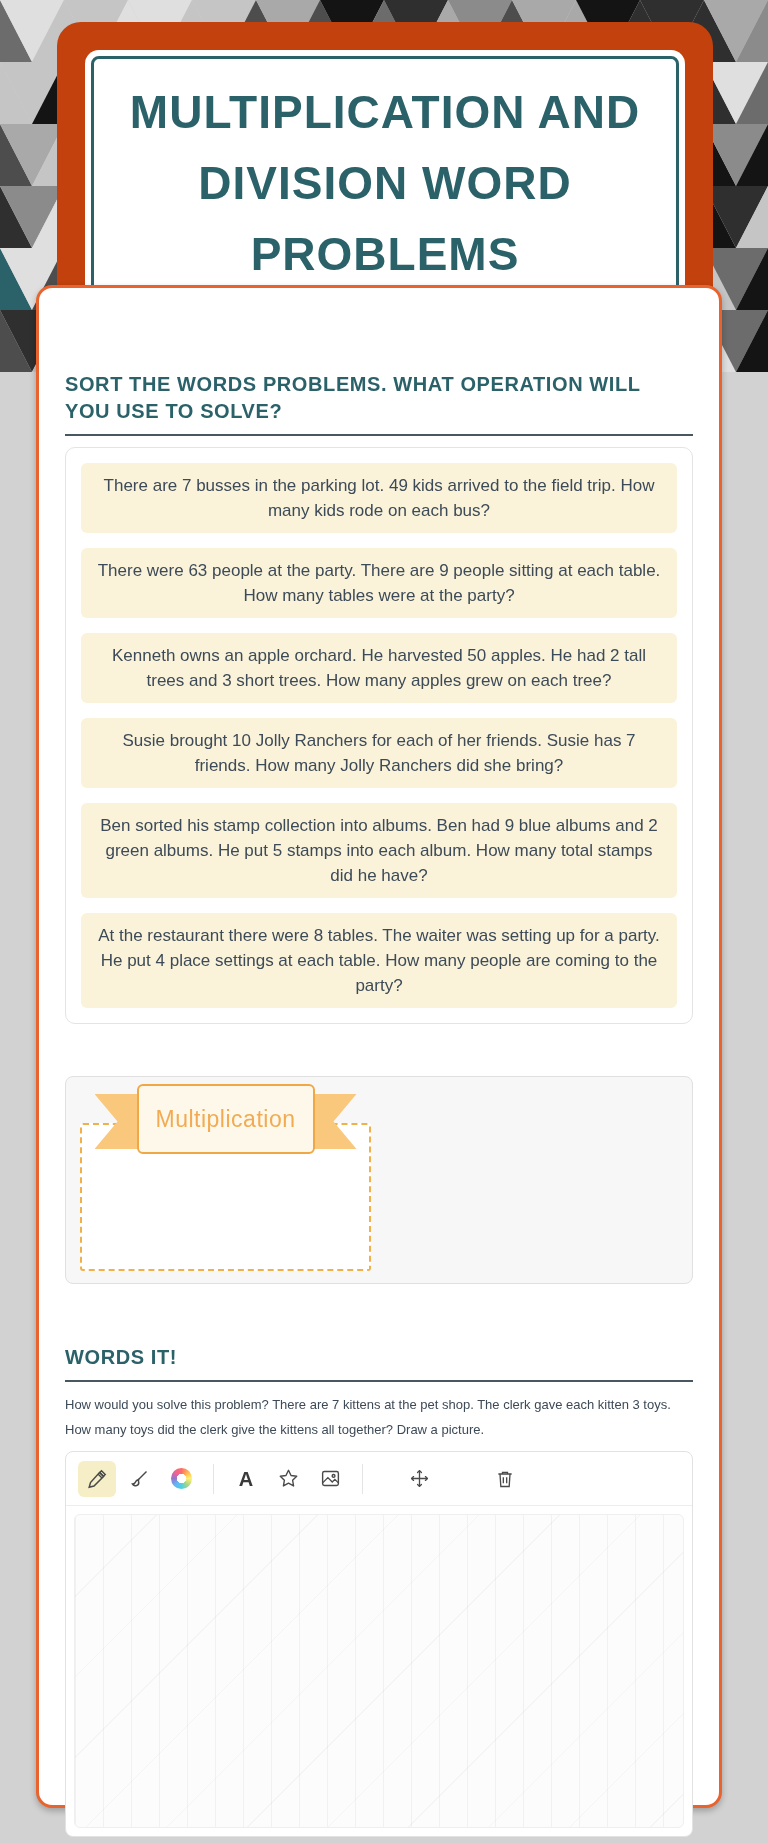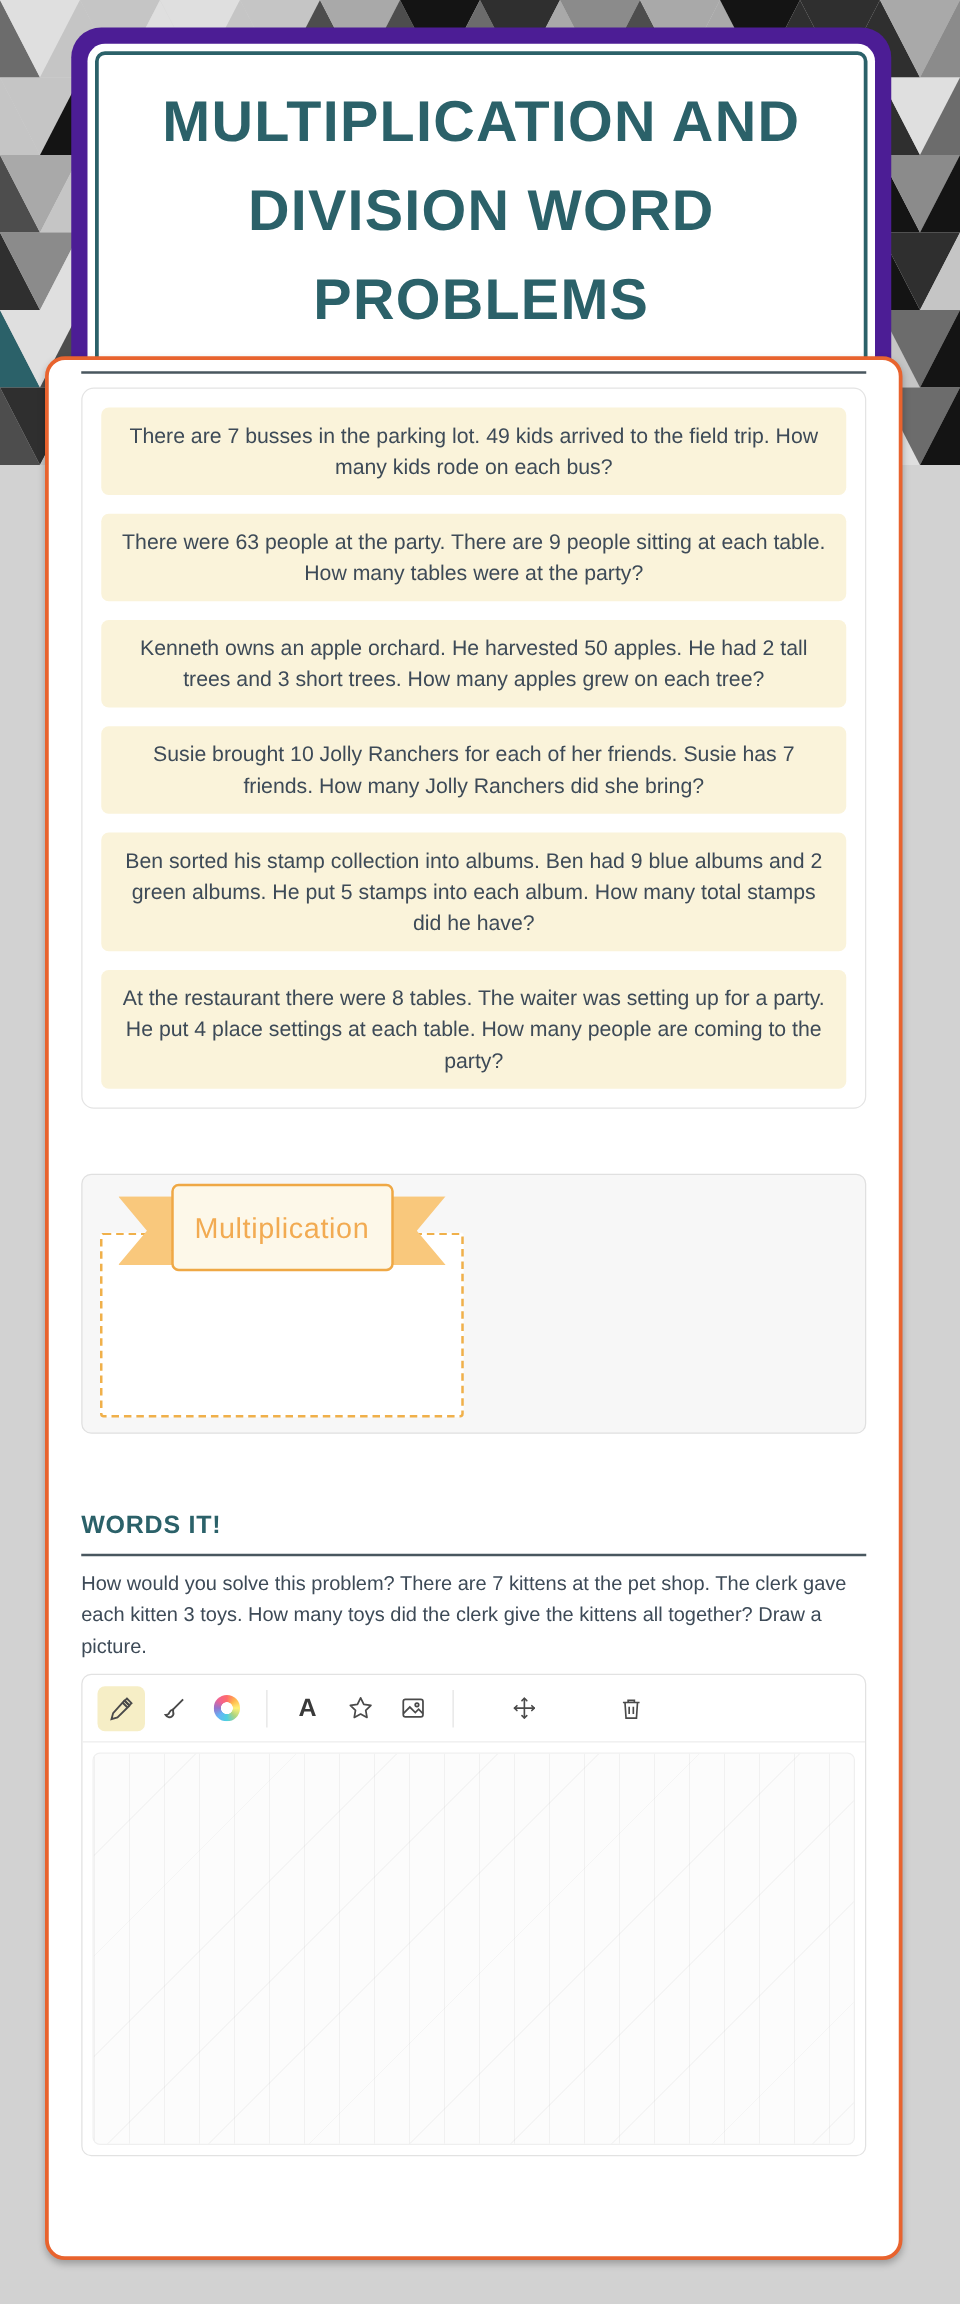--- a/index.html
+++ b/index.html
@@ -8,21 +8,21 @@
     width:768px;height:1843px;
     background:#d2d2d2;
     overflow:hidden;
     font-family:"Liberation Sans", sans-serif;
   }
   
   #mosaic{position:absolute;top:0;left:0;z-index:0;display:block;}
   
   .header-frame{
     position:absolute;left:57px;top:22px;width:656px;height:330px;
-    background:#4c1d95;border-radius:24px;padding:19px;box-sizing:border-box;
+    background:#c2410c;border-radius:24px;padding:34px;box-sizing:border-box;
     z-index:1;
   }
   .header-inner{
     width:100%;height:100%;box-sizing:border-box;
     background:#ffffff;border:3px solid #2b6169;border-radius:8px;
     box-shadow:0 0 0 6px #ffffff;
     display:flex;align-items:flex-start;justify-content:center;
   }
   .worksheet-title{
     margin-top:18px;
@@ -84,21 +84,21 @@
   .fold-right{right:42px;clip-path:polygon(0% 0%,100% 0%,0% 100%);}
   .ribbon-label{
     position:absolute;left:42px;top:0;width:178px;height:70px;box-sizing:border-box;
     background:var(--fill);border:2px solid var(--accent);border-radius:6px;
     color:var(--txt);font-size:23px;font-weight:400;letter-spacing:.5px;
     display:flex;align-items:center;justify-content:center;
   }
   
   .prompt-text{
     margin:10px 0 0 0;max-width:617px;
-    color:#3d4a57;font-size:16px;line-height:25px;font-weight:500;
+    color:#3d4a57;font-size:13px;line-height:25px;font-weight:500;
   }
   
   .draw-box{
     margin-top:9px;
     border:1px solid #e2e2e2;border-radius:8px;background:#fff;
     box-sizing:border-box;
   }
   .draw-toolbar{
     height:54px;box-sizing:border-box;
     display:flex;align-items:center;gap:4px;
@@ -295,20 +295,21 @@
     <h1 class="worksheet-title" style="margin:18px 0 0 0;">
       <div>MULTIPLICATION AND</div>
       <div>DIVISION WORD</div>
       <div>PROBLEMS</div>
     </h1>
   </div>
 </div>
 
 <div class="worksheet-card">
 
+  <h2 class="section-heading" id="sort-heading">SORT THE WORDS PROBLEMS. WHAT OPERATION WILL YOU USE TO SOLVE?</h2>
   <hr class="rule">
 
   <div class="problems-box">
     <div class="problem-card">There are 7 busses in the parking lot. 49 kids arrived to the field trip. How many kids rode on each bus?</div>
     <div class="problem-card">There were 63 people at the party. There are 9 people sitting at each table. How many tables were at the party?</div>
     <div class="problem-card">Kenneth owns an apple orchard. He harvested 50 apples. He had 2 tall trees and 3 short trees. How many apples grew on each tree?</div>
     <div class="problem-card">Susie brought 10 Jolly Ranchers for each of her friends. Susie has 7 friends. How many Jolly Ranchers did she bring?</div>
     <div class="problem-card">Ben sorted his stamp collection into albums. Ben had 9 blue albums and 2 green albums. He put 5 stamps into each album. How many total stamps did he have?</div>
     <div class="problem-card">At the restaurant there were 8 tables. The waiter was setting up for a party. He put 4 place settings at each table. How many people are coming to the party?</div>
   </div>

